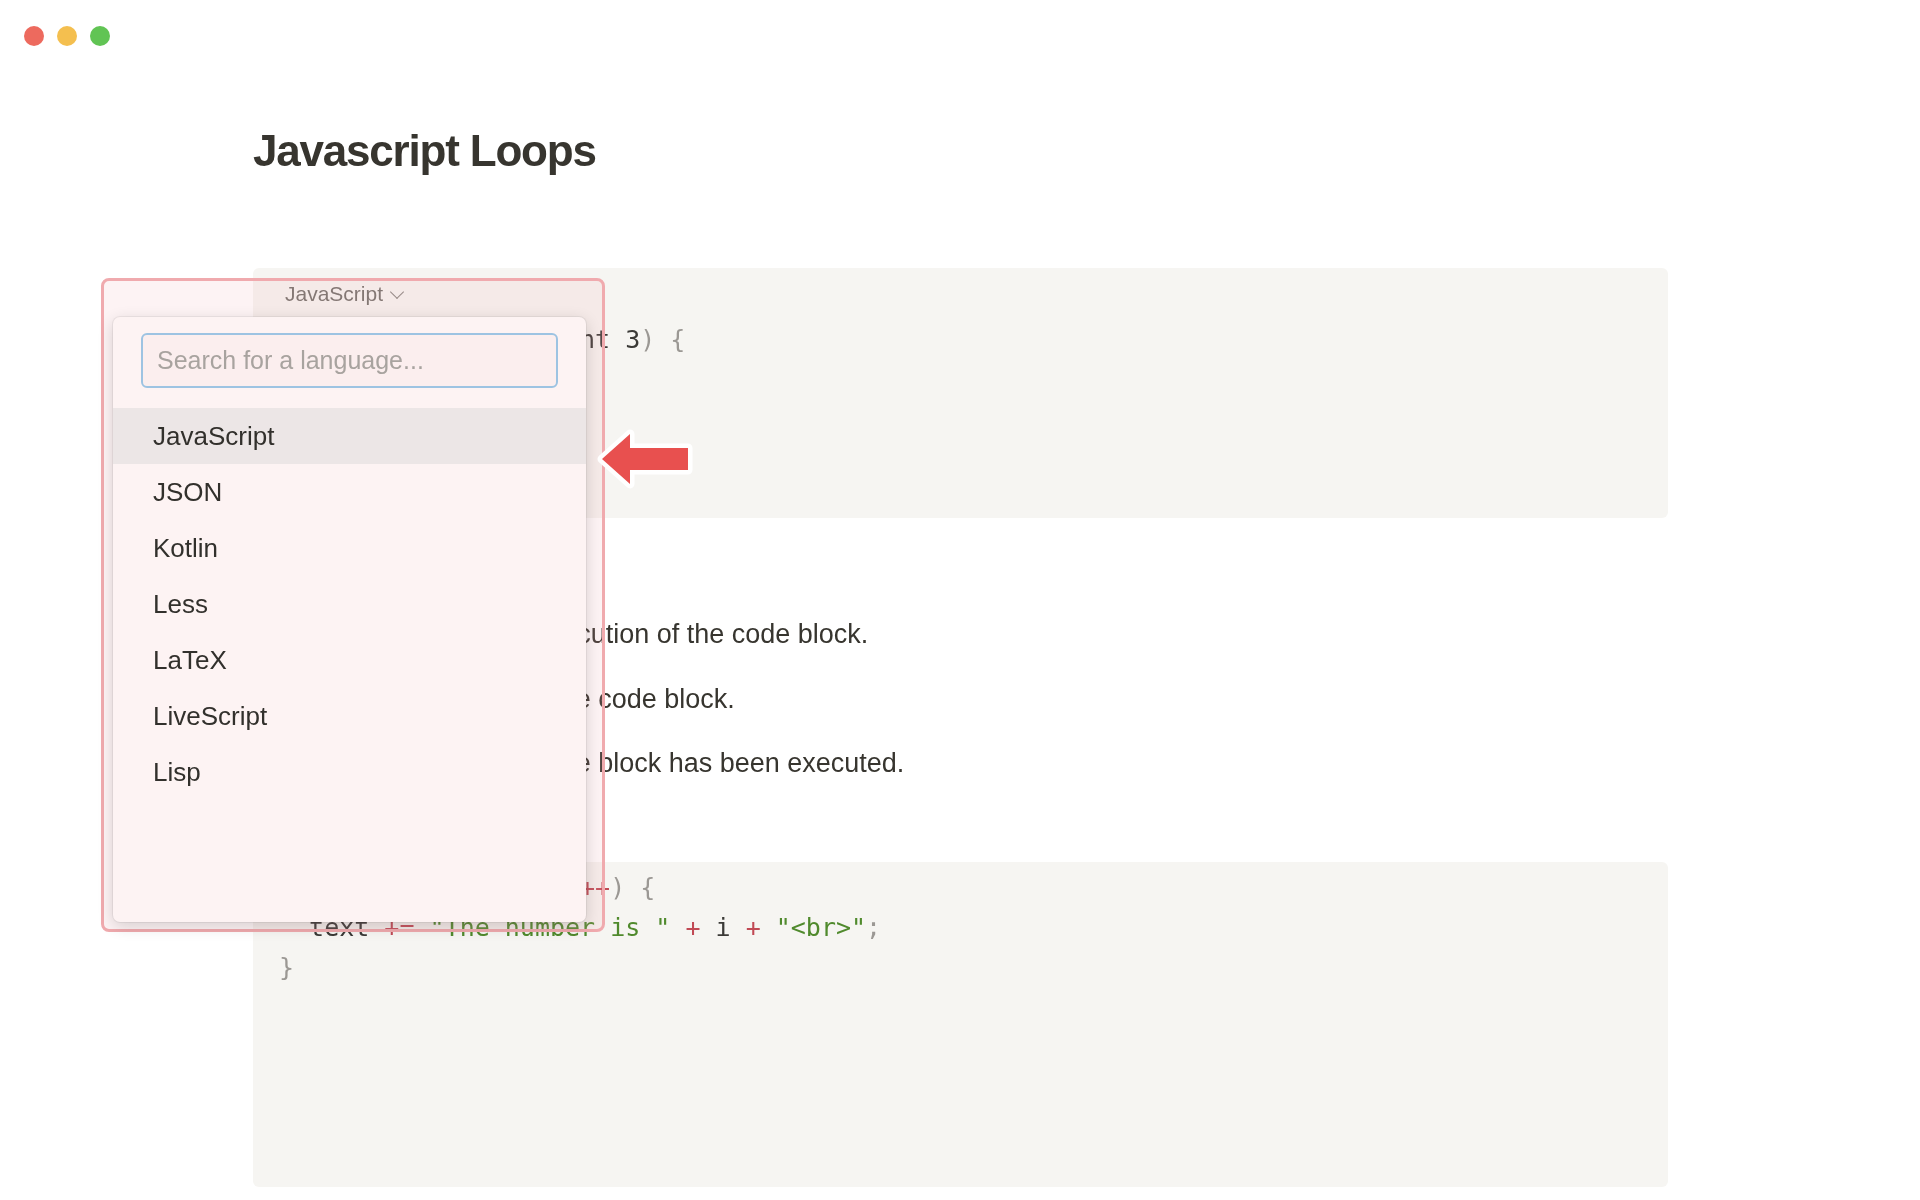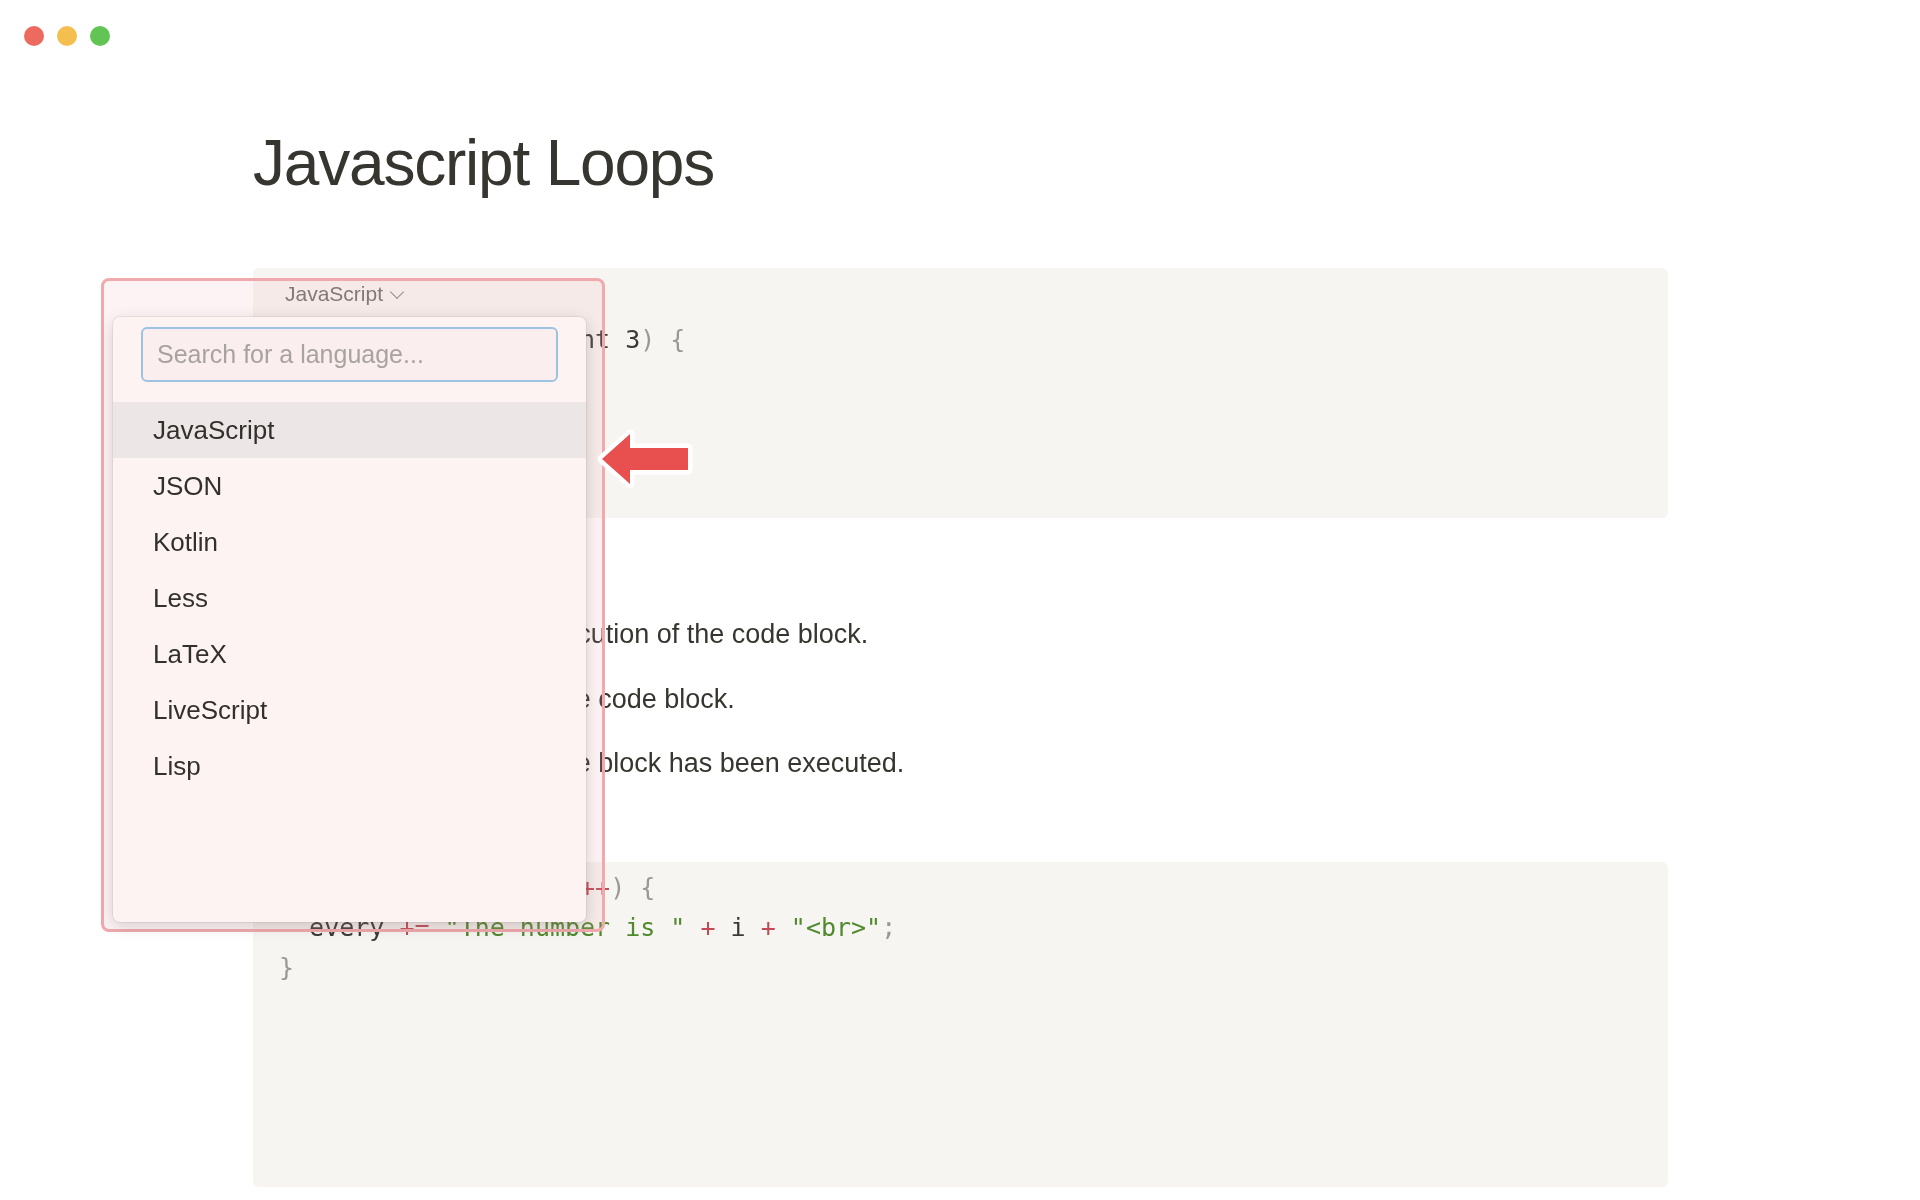--- a/index.html
+++ b/index.html
@@ -52,22 +52,22 @@
     left: 0;
     width: 100%;
     height: 1128px;
     padding: 0 0 0 0;
   }
 
   .page-title {
     position: absolute;
     left: 253px;
     top: 54px;
-    font-size: 64px;
-    font-weight: normal;
+    font-size: 44px;
+    font-weight: bold;
     letter-spacing: -1.2px;
     color: #37352f;
     white-space: nowrap;
   }
 
   
   .code-block {
     position: absolute;
     left: 253px;
     width: 1415px;
@@ -168,21 +168,21 @@
     width: 473px;
     height: 605px;
     background: #fdf3f3;
     border-radius: 7px;
     box-shadow: 0 4px 16px rgba(0,0,0,0.16), 0 0 0 1px rgba(0,0,0,0.05);
     z-index: 50;
     overflow: hidden;
   }
 
   .dropdown-search-wrap {
-    padding: 10px 28px 20px 28px;
+    padding: 16px 28px 20px 28px;
   }
   .dropdown-search {
     width: 100%;
     height: 55px;
     border-radius: 6px;
     border: 2px solid #9dc3e2;
     background: #fbeeee;
     outline: none;
     font-family: "Liberation Sans", sans-serif;
     font-size: 25px;
@@ -249,21 +249,21 @@
       <pre class="code-text first"><span class="tok-plain">statement 2</span><span class="tok-plain">; </span><span class="tok-plain">statement 3</span><span class="tok-punc">) {</span>
 <span class="tok-cmt">o be executed</span></pre>
     </div>
 
     <div class="para p1">d (one time) before the execution of the code block.</div>
     <div class="para p2">e condition for executing the code block.</div>
     <div class="para p3">d (every time) after the code block has been executed.</div>
 
     <div class="code-block block-2">
       <pre class="code-text second"><span class="tok-kw">for</span><span class="tok-plain"> (i = </span><span class="tok-num">0</span><span class="tok-plain">; i &lt; </span><span class="tok-num">5</span><span class="tok-plain">; i</span><span class="tok-op">++</span><span class="tok-punc">) {</span>
-<span class="tok-plain">  every </span><span class="tok-op">+=</span><span class="tok-plain"> </span><span class="tok-str">"The number is "</span><span class="tok-plain"> </span><span class="tok-op">+</span><span class="tok-plain"> i </span><span class="tok-op">+</span><span class="tok-plain"> </span><span class="tok-str">"&lt;br&gt;"</span><span class="tok-punc">;</span>
+<span class="tok-plain">  text </span><span class="tok-op">+=</span><span class="tok-plain"> </span><span class="tok-str">"The number is "</span><span class="tok-plain"> </span><span class="tok-op">+</span><span class="tok-plain"> i </span><span class="tok-op">+</span><span class="tok-plain"> </span><span class="tok-str">"&lt;br&gt;"</span><span class="tok-punc">;</span>
 <span class="tok-punc">}</span></pre>
     </div>
 
   </div>
 
   <div class="focus-overlay"></div>
 
   <div class="lang-dropdown">
     <div class="dropdown-search-wrap">
       <input class="dropdown-search" type="text" placeholder="Search for a language..." style="">

